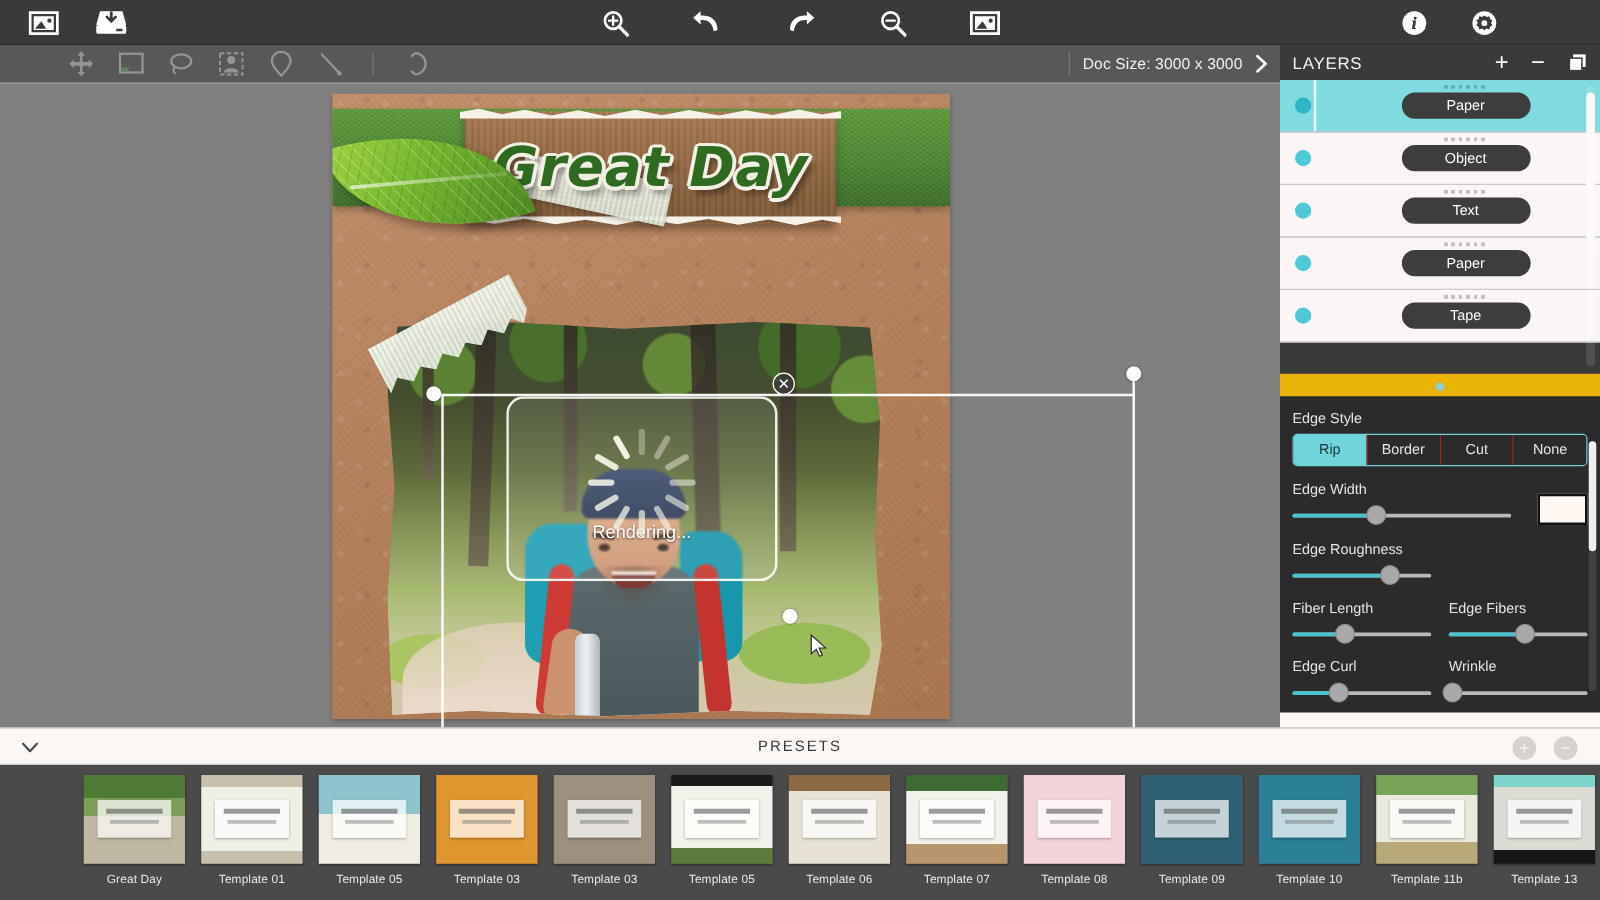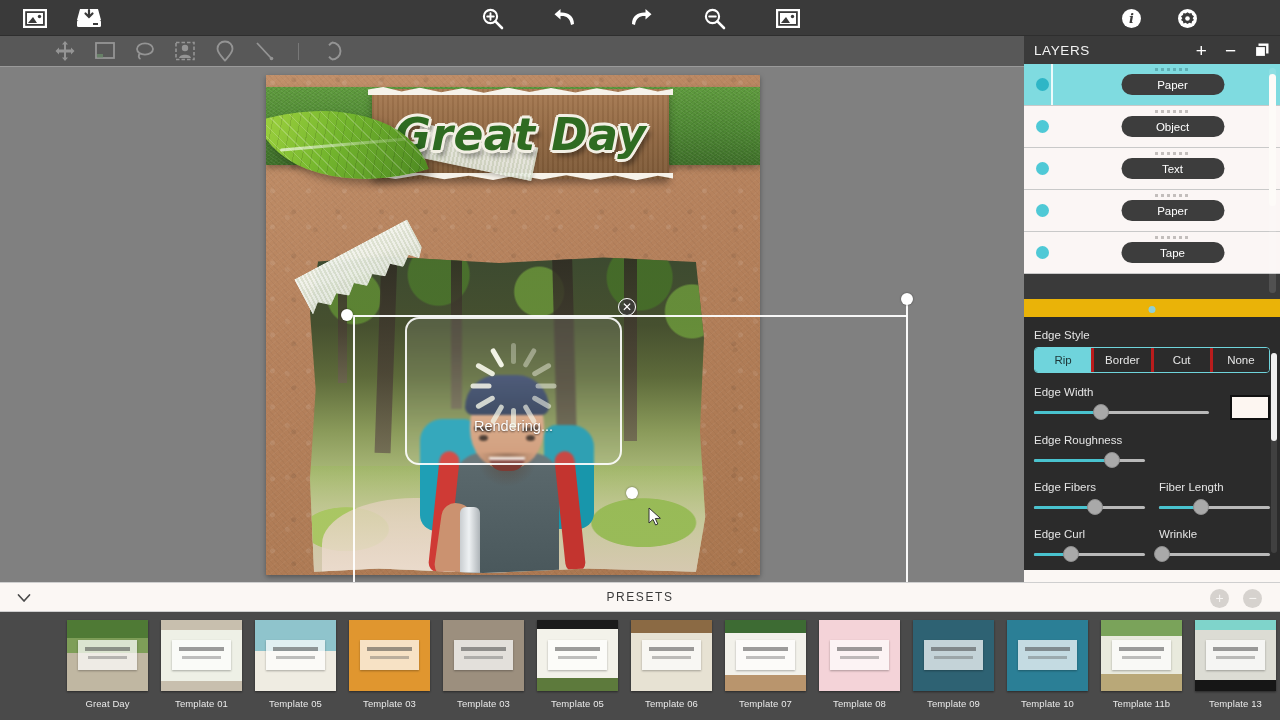--- a/index.html
+++ b/index.html
@@ -350,21 +350,21 @@
   .props-head-icon { position:absolute; right:10px; opacity:.55; display:flex; align-items:center; cursor:pointer; }
   .props-body { position:relative; padding: 12px 10px 0 10px; }
   .prop-label { color:#e4e4e4; font-size:11.5px; margin-bottom:6px; }
 
   .seg {
     display:flex; width:236px; height:26px; border:1px solid #6fd4dc; border-radius:4px; overflow:hidden;
     margin-bottom:13px;
   }
   .seg div {
     flex:1; display:flex; align-items:center; justify-content:center;
-    color:#e6e6e6; font-size:11.5px; background:#2b2b2b; border-right:3px solid #b91c1c;
+    color:#e6e6e6; font-size:11.5px; background:#2b2b2b; border-right:1px solid #b91c1c;
     cursor:pointer;
   }
   .seg div:last-child { border-right:none; }
   .seg div.on { background:#6fd4dc; color:#1d3436; }
 
   .slider { position:relative; height:16px; }
   .slider .track { position:absolute; left:0; top:7px; height:3px; width:100%; background:#b9b9b9; border-radius:2px; }
   .slider .fill { position:absolute; left:0; top:7px; height:3px; background:#49c3cf; border-radius:2px; }
   .slider .knob {
     position:absolute; top:0; width:16px; height:16px; border-radius:50%;
@@ -497,20 +497,29 @@
       </div>
       <div class="tool-sep"></div>
       <div class="tool">
         <svg width="22" height="22" viewBox="0 0 22 22">
             <path d="M11 2.5 A8.5 8.5 0 1 1 11 19.5" fill="none" stroke="#e8e8e8" stroke-width="1.9"></path>
             <path d="M11 2.5 L8 5.3 M11 19.5 L8 16.7" stroke="#e8e8e8" stroke-width="1.9" fill="none"></path>
           </svg>
       </div>
     </div>
 
+    <div class="docsize">
+      <span class="docsize-sep"></span>
+      <span class="docsize-text">Doc Size: 3000 x 3000</span>
+      <span class="docsize-chev">
+        <svg width="12" height="16" viewBox="0 0 12 16">
+            <path d="M3 2 L9.5 8 L3 14" fill="none" stroke="#fff" stroke-width="2.2" stroke-linecap="round" stroke-linejoin="round"></path>
+          </svg>
+      </span>
+    </div>
   </div>
 
   <div class="canvas-area">
     <div class="page">
       <div class="kraft"></div>
       <div class="felt"></div>
 
       <div class="woodlabel">
         <div class="gd-title">Great Day</div>
       </div>
@@ -661,33 +670,33 @@
                 <div class="prop-label">Edge Roughness</div>
                 <div class="slider">
                   <div class="track"></div>
                   <div class="fill" style="width:70%"></div>
                   <div class="knob" style="left:70%"></div>
                 </div>
               </div>
             </div>
             <div class="row2" style="margin-bottom: 13px;">
               <div style="width: 111px;">
+                <div class="prop-label">Fiber Length</div>
+                <div class="slider">
+                  <div class="track"></div>
+                  <div class="fill" style="width:38%"></div>
+                  <div class="knob" style="left:38%"></div>
+                </div>
+              </div>
+              <div style="width: 111px;">
                 <div class="prop-label">Edge Fibers</div>
                 <div class="slider">
                   <div class="track"></div>
                   <div class="fill" style="width:55%"></div>
                   <div class="knob" style="left:55%"></div>
-                </div>
-              </div>
-              <div style="width: 111px;">
-                <div class="prop-label">Fiber Length</div>
-                <div class="slider">
-                  <div class="track"></div>
-                  <div class="fill" style="width:38%"></div>
-                  <div class="knob" style="left:38%"></div>
                 </div>
               </div>
             </div>
             <div class="row2" style="margin-bottom: 13px;">
               <div style="width: 111px;">
                 <div class="prop-label">Edge Curl</div>
                 <div class="slider">
                   <div class="track"></div>
                   <div class="fill" style="width:33%"></div>
                   <div class="knob" style="left:33%"></div>

